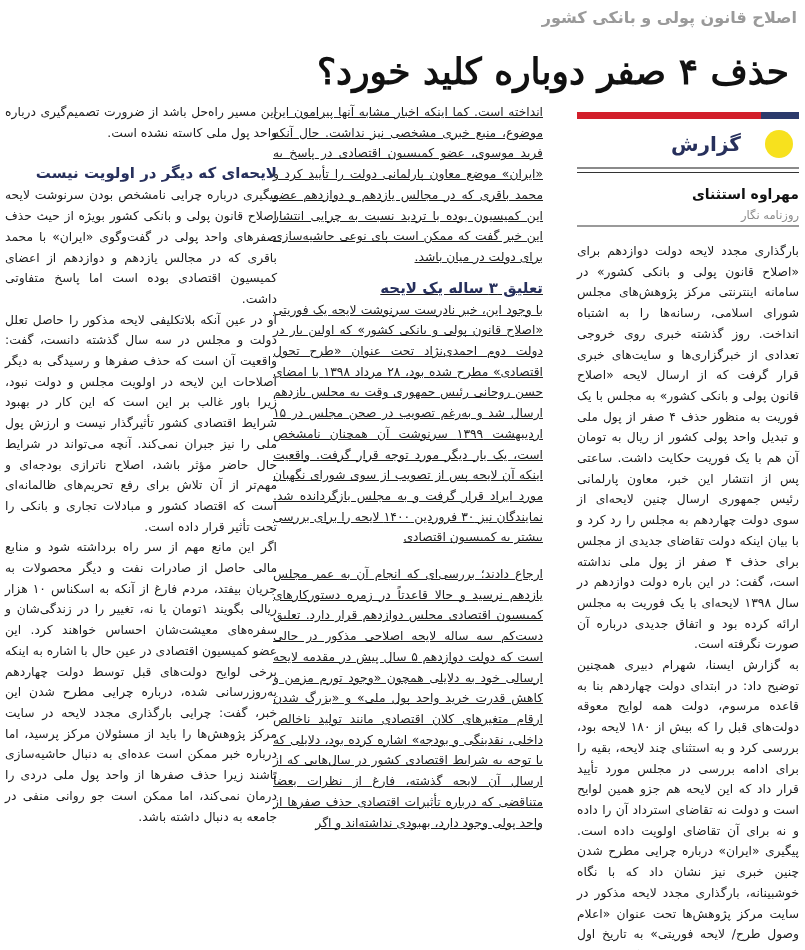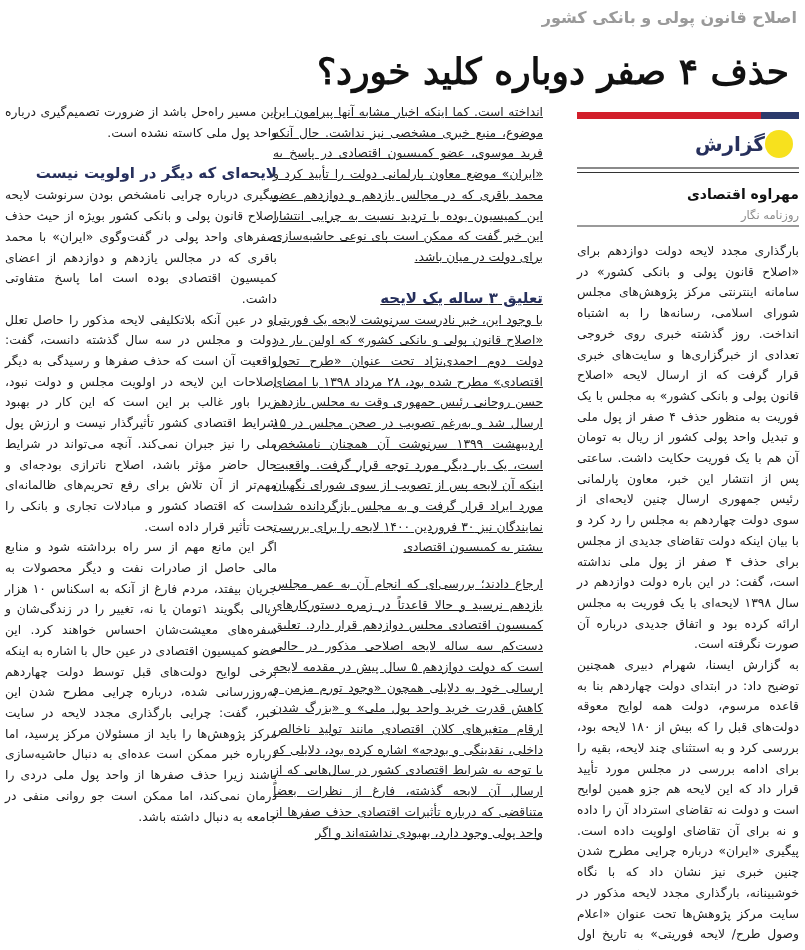--- a/index.html
+++ b/index.html
@@ -24,56 +24,56 @@
     .col p.gap { margin-top: 16px; }
     .col-right { right: 6px; width: 222px; top: 112px; }
     .col-mid { right: 262px; width: 270px; text-decoration: underline; }
     .col-left { right: 528px; width: 272px; }
 
     .top-bar { display: flex; height: 7px; margin-bottom: 6px; }
     .top-bar .red { flex: 1; background: #d21f2b; }
     .top-bar .blue { width: 38px; background: #2b3a6b; }
 
     .section-label {
-      display: flex; align-items: center; gap: 0; height: 38px; padding-right: 6px;
+      display: flex; align-items: center; gap: 24px; height: 38px; padding-right: 6px;
     }
     .yellow-dot { width: 28px; height: 28px; border-radius: 50%; background: #f7e11e; display: inline-block; }
     .section-label .txt { font-size: 20px; font-weight: bold; color: #27305c; }
 
     .rule-gray { height: 2px; background: #8a8a8a; margin-top: 4px; }
     .rule-dark { height: 1px; background: #333333; margin-top: 3px; }
 
     .author { font-size: 14px; font-weight: bold; color: #111; margin-top: 10px; line-height: 22px; }
     .role { font-size: 11.5px; color: #8c8c8c; line-height: 20px; margin-bottom: 0; }
     .author-block-end { height: 2px; background: #9a9a9a; margin-bottom: 14px; }
 
     .subhead {
       font-size: 15px; font-weight: bold; color: #27305c; line-height: 24px; margin-top: 4px;
     }
     .col-left .subhead { margin-top: 18px; }
-    .col-mid .subhead { margin-top: 18px; }
+    .col-mid .subhead { margin-top: 8px; }
   </style>
 </head>
 <body>
 
 <div class="kicker">اصلاح قانون پولی و بانکی کشور</div>
 <h1 class="headline">حذف ۴ صفر دوباره کلید خورد؟</h1>
 
 <div class="col col-right">
   <div class="top-bar">
     <div class="blue"></div>
     <div class="red"></div>
   </div>
   <div class="section-label">
     <span class="yellow-dot"></span>
     <span class="txt">گزارش</span>
   </div>
   <div class="rule-gray"></div>
   <div class="rule-dark"></div>
-  <div class="author">مهراوه اقتصادی</div>
+  <div class="author">مهراوه استثنای</div>
   <div class="role">روزنامه نگار</div>
   <div class="author-block-end"></div>
   <p>بارگذاری مجدد لایحه دولت دوازدهم برای «اصلاح قانون پولی و بانکی کشور» در سامانه اینترنتی مرکز پژوهش‌های مجلس شورای اسلامی، رسانه‌ها را به اشتباه انداخت. روز گذشته خبری روی خروجی تعدادی از خبرگزاری‌ها و سایت‌های خبری قرار گرفت که از ارسال لایحه «اصلاح قانون پولی و بانکی کشور» به مجلس با یک فوریت به منظور حذف ۴ صفر از پول ملی و تبدیل واحد پولی کشور از ریال به تومان آن هم با یک فوریت حکایت داشت. ساعتی پس از انتشار این خبر، معاون پارلمانی رئیس جمهوری ارسال چنین لایحه‌ای از سوی دولت چهاردهم به مجلس را رد کرد و با بیان اینکه دولت تقاضای جدیدی از مجلس برای حذف ۴ صفر از پول ملی نداشته است، گفت: در این باره دولت دوازدهم در سال ۱۳۹۸ لایحه‌ای با یک فوریت به مجلس ارائه کرده بود و اتفاق جدیدی درباره آن صورت نگرفته است.</p>
   <p>به گزارش ایسنا، شهرام دبیری همچنین توضیح داد: در ابتدای دولت چهاردهم بنا به قاعده مرسوم، دولت همه لوایح معوقه دولت‌های قبل را که بیش از ۱۸۰ لایحه بود، بررسی کرد و به استثنای چند لایحه، بقیه را برای ادامه بررسی در مجلس مورد تأیید قرار داد که این لایحه هم جزو همین لوایح است و دولت نه تقاضای استرداد آن را داده و نه برای آن تقاضای اولویت داده است. پیگیری «ایران» درباره چرایی مطرح شدن چنین خبری نیز نشان داد که با نگاه خوشبینانه، بارگذاری مجدد لایحه مذکور در سایت مرکز پژوهش‌ها تحت عنوان «اعلام وصول طرح/ لایحه فوریتی» به تاریخ اول دی ماه ۱۴۰۳، رسانه‌های منتشرکننده خبر را به اشتباه</p>
 </div>
 
 <div class="col col-mid">
   <p>انداخته است. کما اینکه اخبار مشابه آنها پیرامون این موضوع، منبع خبری مشخصی نیز نداشت. حال آنکه فرید موسوی، عضو کمیسیون اقتصادی در پاسخ به «ایران» موضع معاون پارلمانی دولت را تأیید کرد و محمد باقری که در مجالس یازدهم و دوازدهم عضو این کمیسیون بوده با تردید نسبت به چرایی انتشار این خبر گفت که ممکن است پای نوعی حاشیه‌سازی برای دولت در میان باشد.</p>
   <h2 class="subhead">تعلیق ۳ ساله یک لایحه</h2>
   <p>با وجود این، خبر نادرست سرنوشت لایحه یک فوریتی «اصلاح قانون پولی و بانکی کشور» که اولین بار در دولت دوم احمدی‌نژاد تحت عنوان «طرح تحول اقتصادی» مطرح شده بود، ۲۸ مرداد ۱۳۹۸ با امضای حسن روحانی رئیس جمهوری وقت به مجلس یازدهم ارسال شد و به‌رغم تصویب در صحن مجلس در ۱۵ اردیبهشت ۱۳۹۹ سرنوشت آن همچنان نامشخص است، یک بار دیگر مورد توجه قرار گرفت. واقعیت اینکه آن لایحه پس از تصویب از سوی شورای نگهبان مورد ایراد قرار گرفت و به مجلس بازگردانده شد. نمایندگان نیز ۳۰ فروردین ۱۴۰۰ لایحه را برای بررسی بیشتر به کمیسیون اقتصادی</p>

